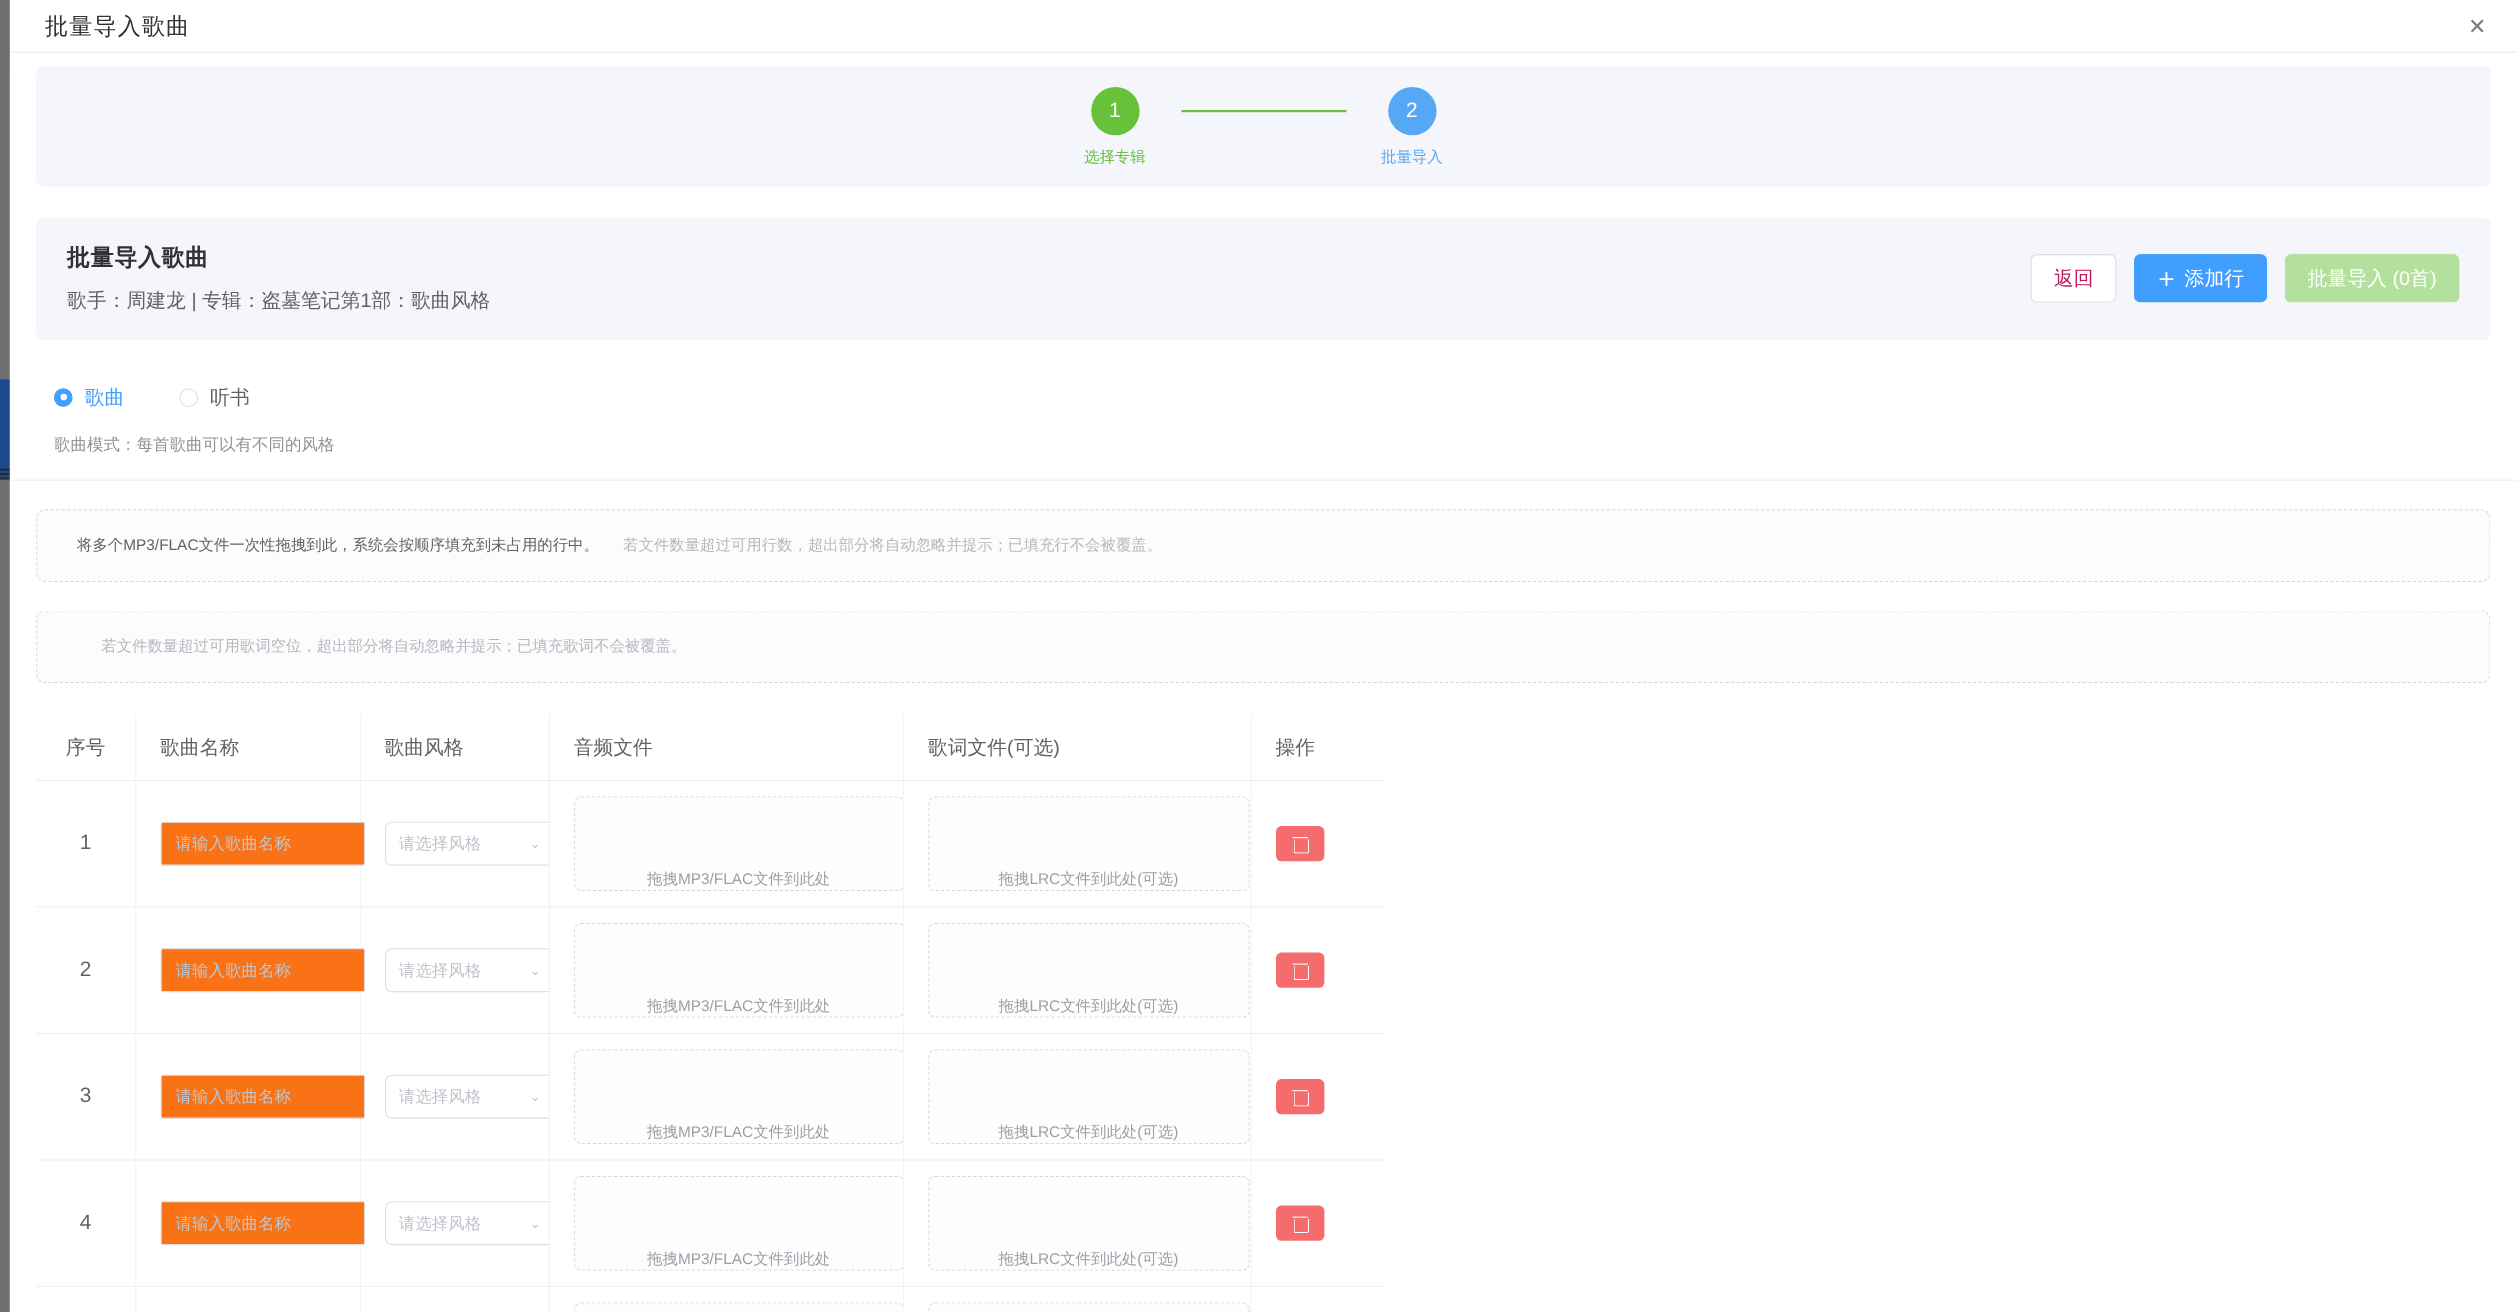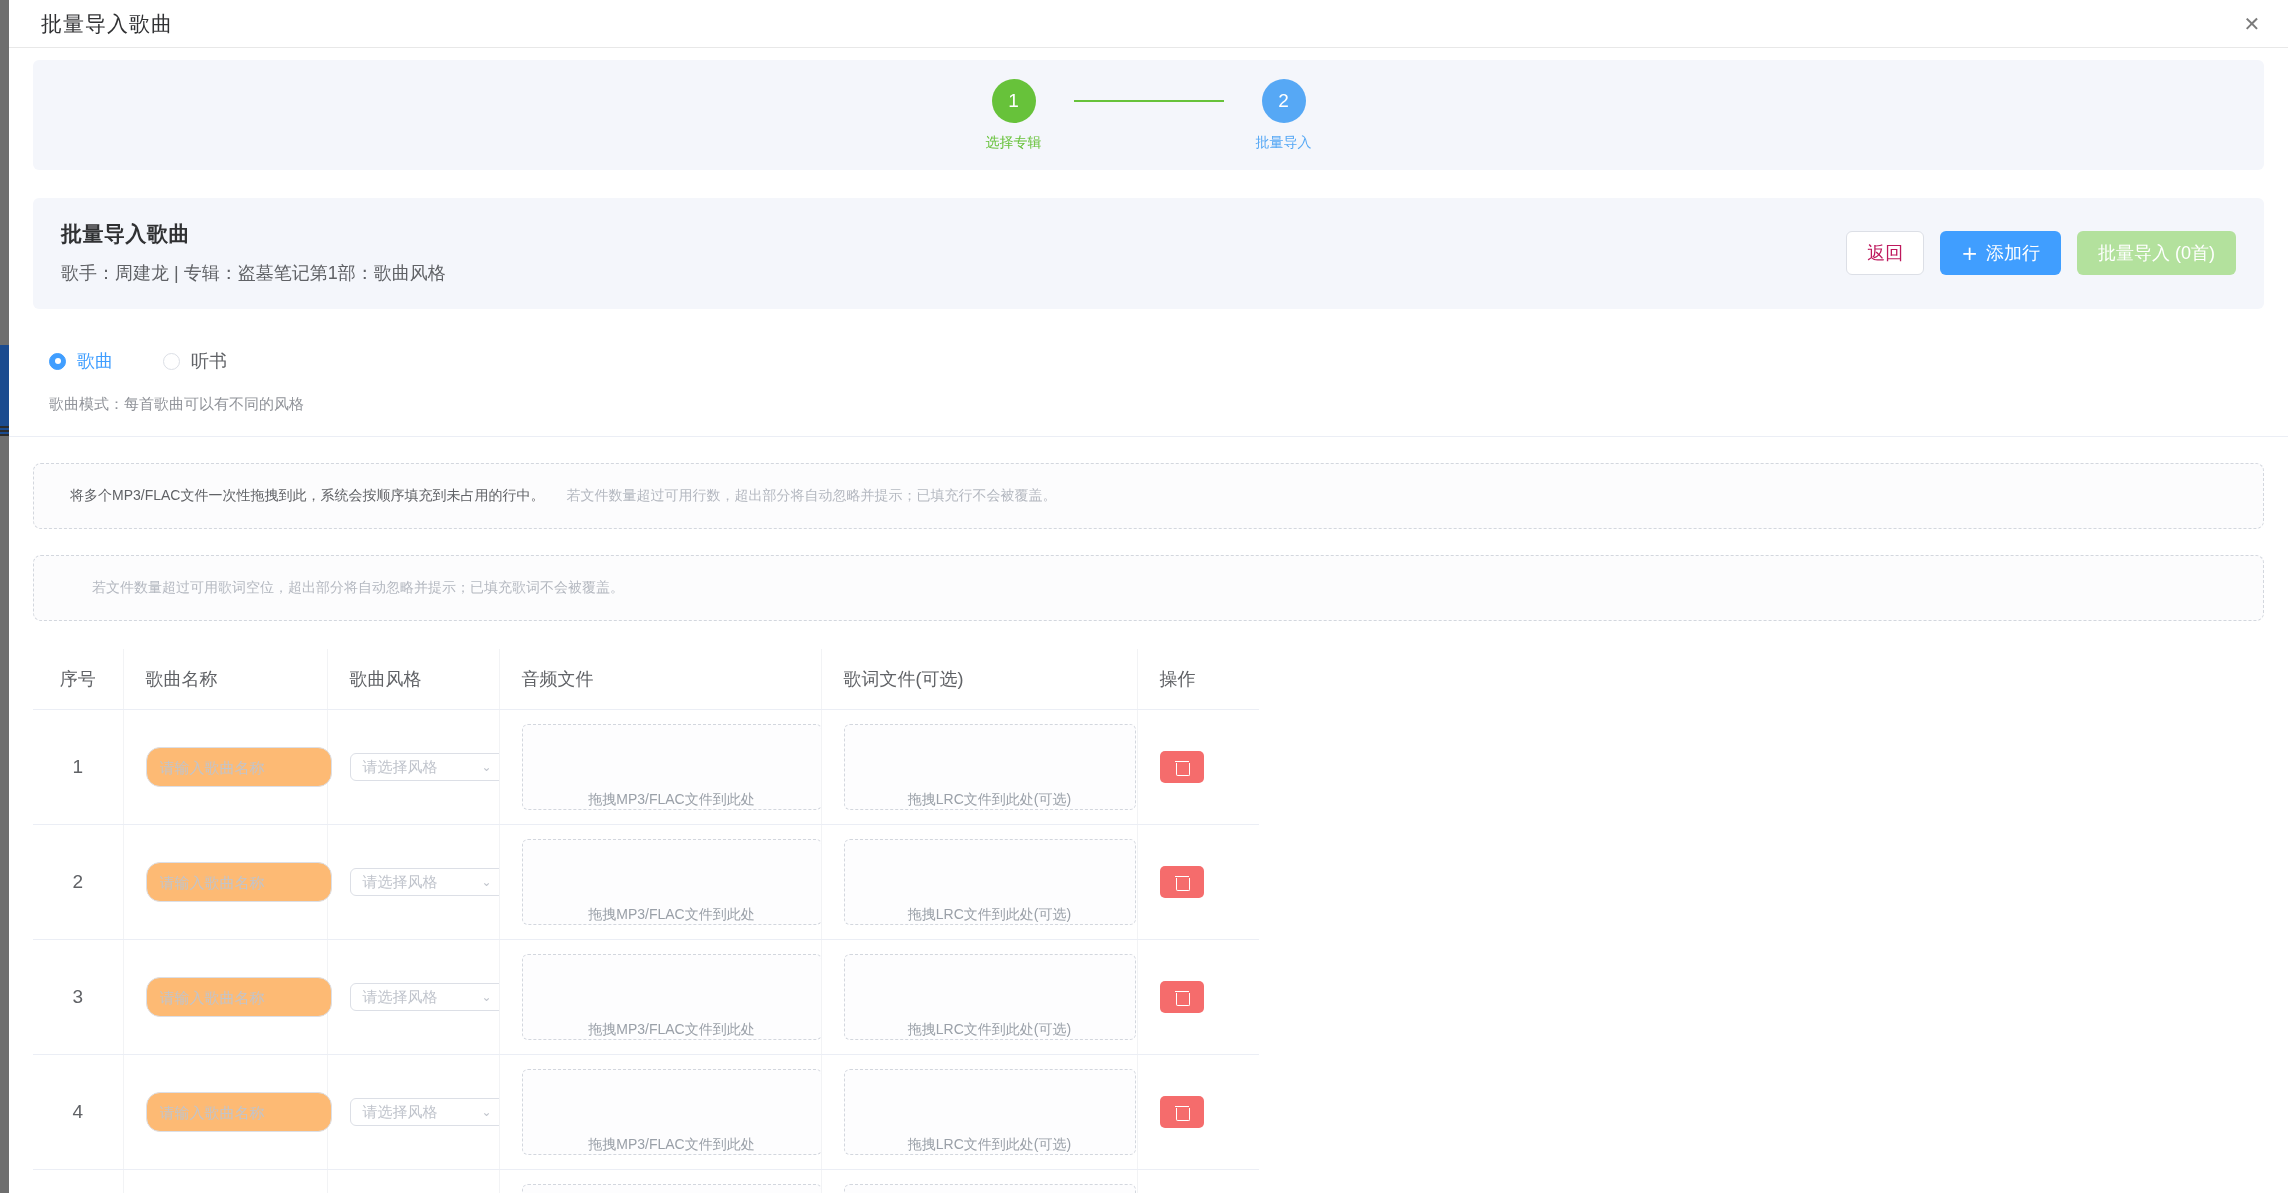--- a/index.html
+++ b/index.html
@@ -162,29 +162,29 @@
   .c-name { width: 204px; }
   .c-style { width: 172px; }
   .c-audio { width: 322px; }
   .c-lyric { width: 316px; }
   .c-op { width: 122px; }
 
   .idx-cell { text-align: center; padding-left: 0; font-size: 19px; color: #606266; }
 
   .text-input {
     width: 186px; height: 40px;
-    border: 1px solid #dcdfe6; border-radius: 14px;
+    border: 1px solid #dcdfe6; border-radius: 2px;
     padding: 0 13px; font-size: 15px; color: #303133;
-    background: #fdba74; outline: none;
+    background: #f97316; outline: none;
     font-family: "Liberation Sans", sans-serif;
   }
   .text-input::placeholder { color: #c0c4cc; }
 
   .select-box {
-    width: 155px; height: 28px;
+    width: 155px; height: 40px;
     border: 1px solid #dcdfe6; border-radius: 6px;
     display: flex; align-items: center; justify-content: space-between;
     padding: 0 12px; cursor: pointer; background: #fff;
   }
   .select-text { font-size: 15px; color: #c0c4cc; }
   .chevron { color: #c0c4cc; font-size: 12px; font-family: "DejaVu Sans", sans-serif; }
 
   .cell-drop {
     height: 86px;
     border: 1px dashed #d3d7de;

